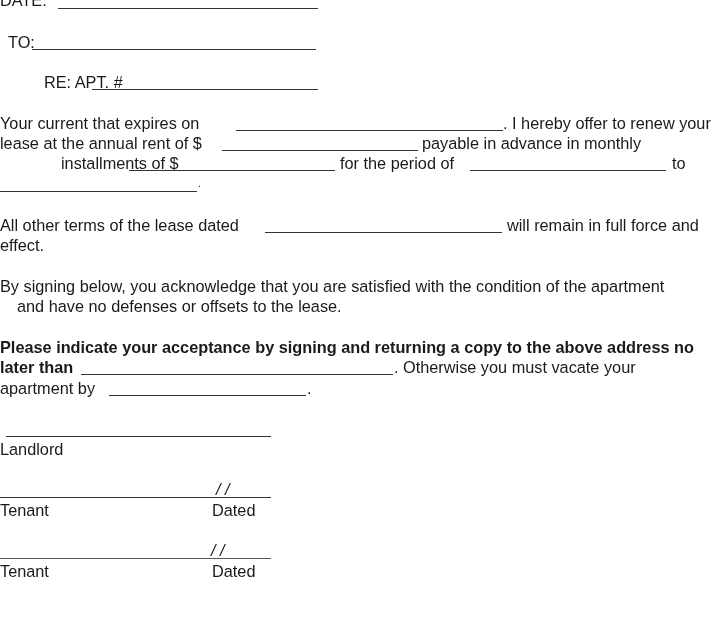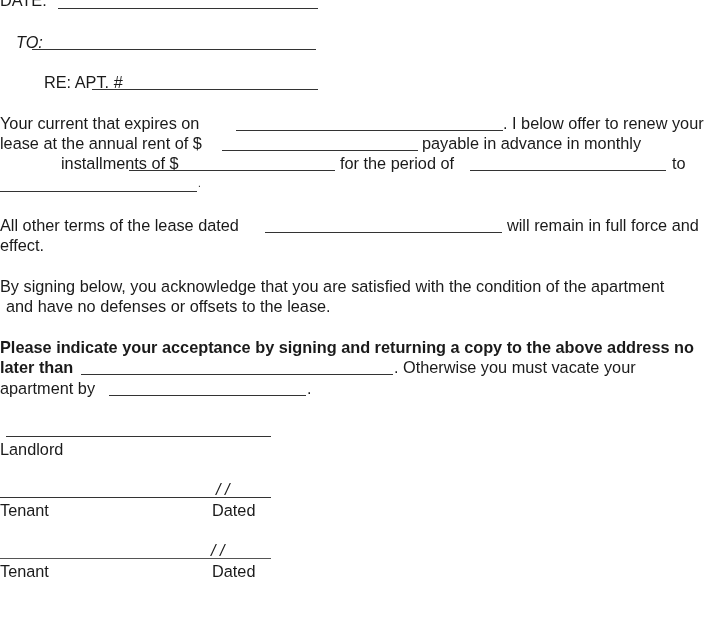--- a/index.html
+++ b/index.html
@@ -10,50 +10,50 @@
     .t { position: absolute; white-space: nowrap; line-height: 20px; }
     .ln { position: absolute; height: 0; border-top: 1.3px solid #333; }
     .slash { position: absolute; font-style: italic; line-height: 16px; }
   </style>
 </head>
 <body>
 
 <div class="t" style="left:0;top:-10px;">DATE:</div>
 <div class="ln" style="left:58px;top:8px;width:260px;"></div>
 
-<div class="t" style="left:16px;top:32px;font-style:italic;">TO:</div>
+<div class="t" style="left:8px;top:32px;">TO:</div>
 <div class="ln" style="left:32px;top:49px;width:284px;"></div>
 
 <div class="t" style="left:0;top:72px;padding-left:44px;">RE: APT. #</div>
 <div class="ln" style="left:92px;top:89px;width:226px;"></div>
 
 <div class="t" style="left:0;top:113px;">Your current that expires on</div>
 <div class="ln" style="left:236px;top:130px;width:267px;"></div>
-<div class="t" style="left:503px;top:113px;">. I below offer to renew your</div>
+<div class="t" style="left:503px;top:113px;">. I hereby offer to renew your</div>
 
 <div class="t" style="left:0;top:133px;">lease at the annual rent of $</div>
 <div class="ln" style="left:222px;top:150px;width:196px;"></div>
 <div class="t" style="left:422px;top:133px;">payable in advance in monthly</div>
 
 <div class="t" style="left:17px;top:153px;padding-left:44px;">installments of $</div>
 <div class="ln" style="left:129px;top:170px;width:206px;"></div>
 <div class="t" style="left:340px;top:153px;">for the period of</div>
 <div class="ln" style="left:470px;top:170px;width:196px;"></div>
 <div class="t" style="left:672px;top:153px;">to</div>
 
 <div class="ln" style="left:0;top:191px;width:197px;"></div>
 <div class="t" style="left:198px;top:174px;font-size:10px;">.</div>
 
 <div class="t" style="left:0;top:215px;">All other terms of the lease dated</div>
 <div class="ln" style="left:265px;top:232px;width:237px;"></div>
 <div class="t" style="left:507px;top:215px;">will remain in full force and</div>
 <div class="t" style="left:0;top:235px;">effect.</div>
 
 <div class="t" style="left:0;top:276px;">By signing below, you acknowledge that you are satisfied with the condition of the apartment</div>
-<div class="t" style="left:6px;top:296px;">and have no defenses or offsets to the lease.</div>
+<div class="t" style="left:0;top:296px;padding-left:17px;">and have no defenses or offsets to the lease.</div>
 
 <div class="t" style="left:0;top:337px;font-weight:bold;">Please indicate your acceptance by signing and returning a copy to the above address no</div>
 <div class="t" style="left:0;top:357px;font-weight:bold;">later than</div>
 <div class="ln" style="left:81px;top:374px;width:312px;"></div>
 <div class="t" style="left:394px;top:357px;">. Otherwise you must vacate your</div>
 <div class="t" style="left:0;top:378px;">apartment by</div>
 <div class="ln" style="left:109px;top:395px;width:197px;"></div>
 <div class="t" style="left:307px;top:378px;">.</div>
 
 <div class="ln" style="left:6px;top:436px;width:265px;"></div>

